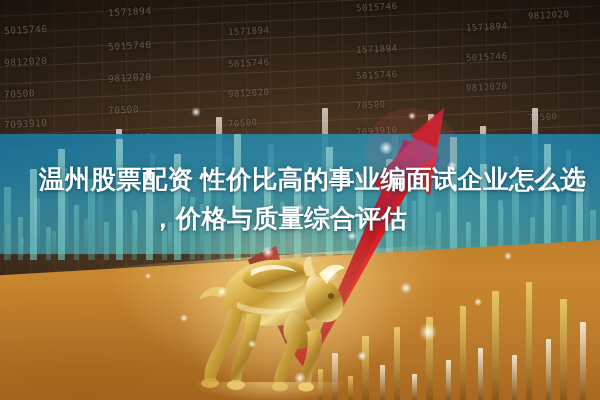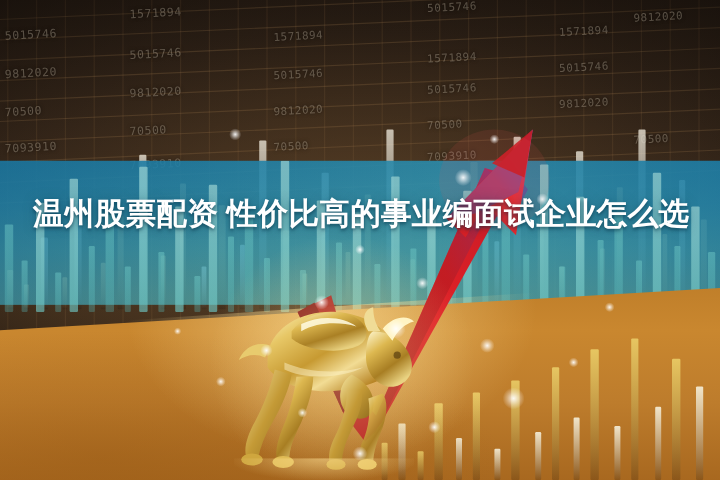--- a/index.html
+++ b/index.html
@@ -147,21 +147,21 @@
   }
   .hl-line {
     color: #ffffff;
     font-weight: bold;
     font-size: 25.5px;
     line-height: 39px;
     letter-spacing: .2px;
     white-space: nowrap;
     text-shadow: 0 1px 3px rgba(0,40,60,.55), 0 0 10px rgba(0,60,80,.35);
   }
-  .hl-line.l1 { text-align: center; }
+  .hl-line.l1 { text-align: right; }
   .hl-line.l2 { text-align: left; padding-left: 134px; }
 </style>
 </head>
 <body>
 
 <div id="stage">
 
   <div class="backdrop"></div>
   <div class="grid-h" id="grid-h">
       <i style="top: 2px; transform: rotate(-2.6deg);"></i>
@@ -465,15 +465,16 @@
       <i style="left: 357px; top: 351px; width: 10px; height: 10px;"></i>
       <i style="left: 248px; top: 340px; width: 8px; height: 8px;"></i>
       <i style="left: 294px; top: 372px; width: 12px; height: 12px;"></i>
       <i style="left: 474px; top: 298px; width: 8px; height: 8px;"></i>
       <i style="left: 145px; top: 273px; width: 6px; height: 6px;"></i>
       <i style="left: 504px; top: 252px; width: 8px; height: 8px;"></i>
     </div>
 
   <div class="headline">
     <div class="hl-line l1">温州股票配资 性价比高的事业编面试企业怎么选</div>
+    <div class="hl-line l2">，价格与质量综合评估</div>
   </div>
 
 </div>
 
 </body></html>

